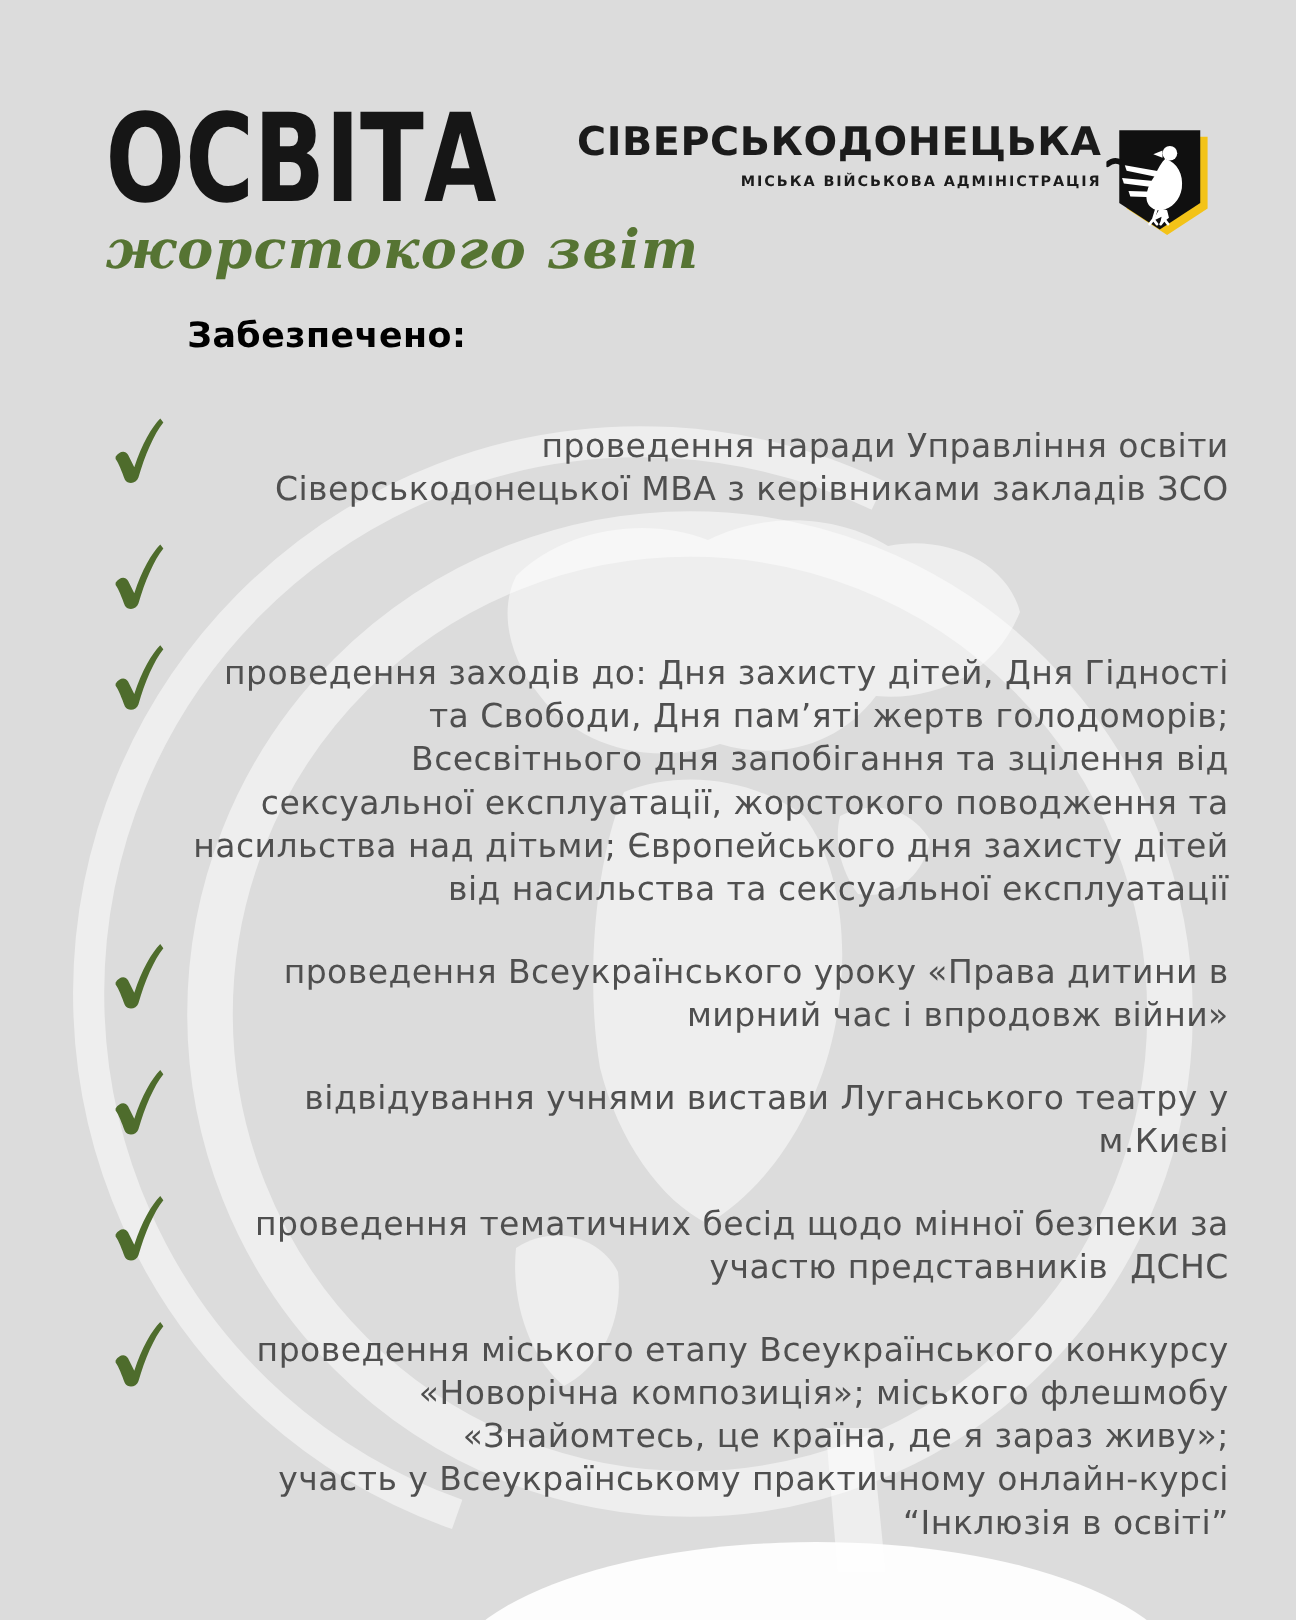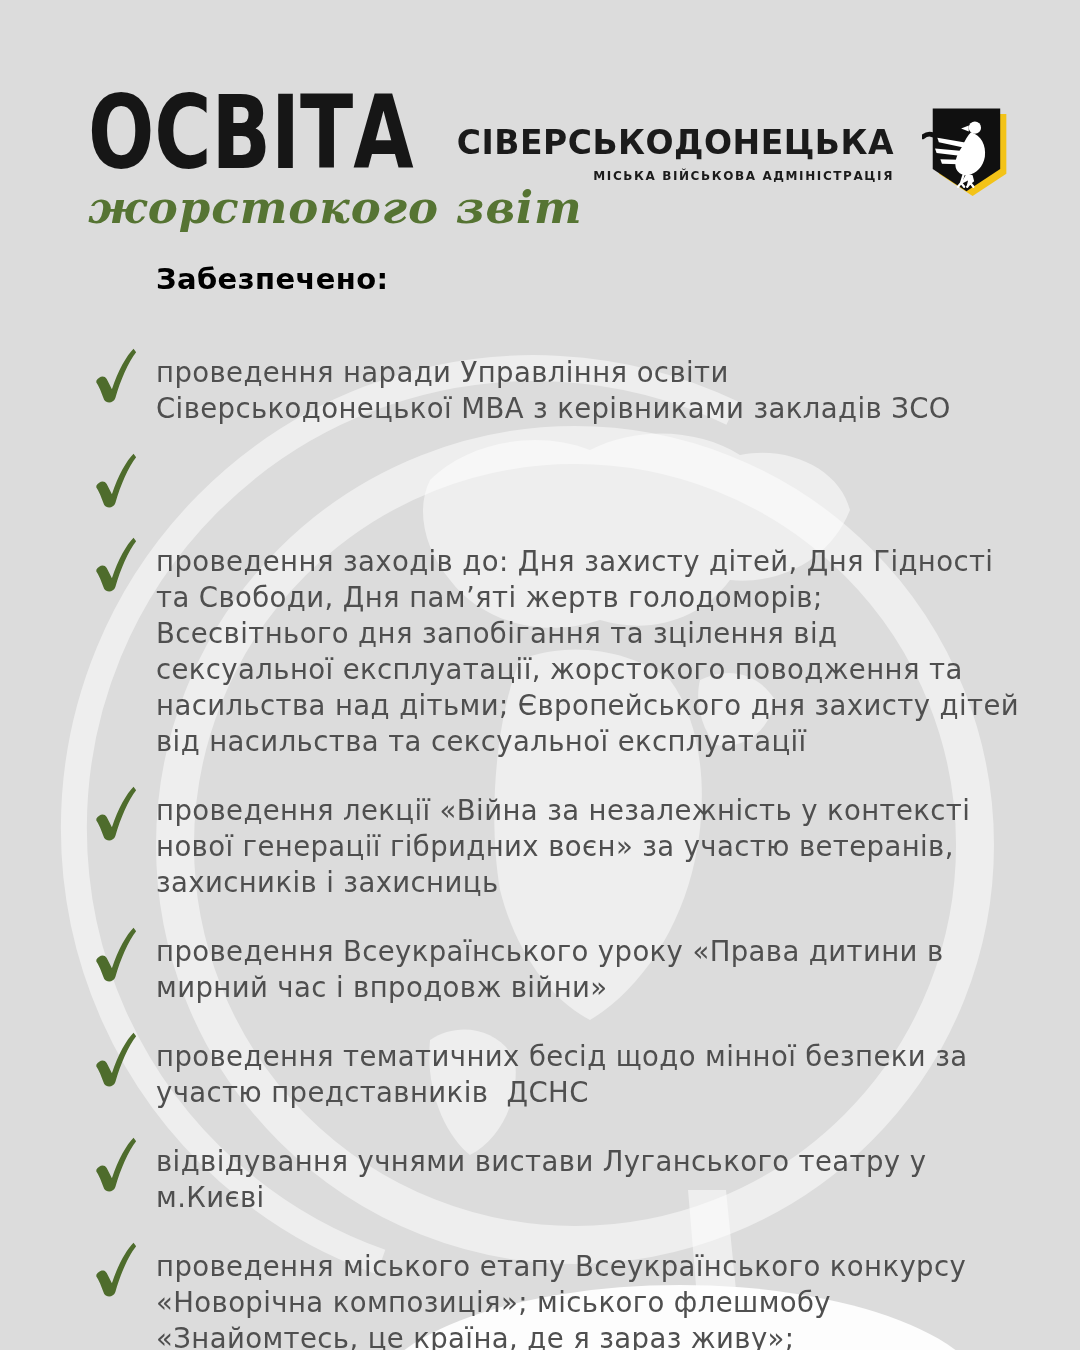--- a/index.html
+++ b/index.html
@@ -16,32 +16,32 @@
   .page-title {
     font-size:100px; font-weight:bold; color:#161616; line-height:.95;
     transform:scale(.78,1.02); transform-origin:left top; white-space:nowrap;
   }
   .page-subtitle {
     font-family:"DejaVu Serif","Liberation Serif",serif; font-style:italic;
     font-size:45px; font-weight:bold; color:#567433; margin-top:2px;
     letter-spacing:1px; white-space:nowrap;
   }
   .org { position:absolute; top:98px; right:66px; z-index:2;
-         display:flex; align-items:center; gap:28px;margin-left:28px; }
+         display:flex; gap:4px;margin-left:28px; }
   .org-text { text-align:right; color:#1b1b1b; }
   .org-name { font-size:33px; font-weight:bold; letter-spacing:.5px; white-space:nowrap; }
   .org-sub  { font-size:12px; font-weight:bold; letter-spacing:1.6px; margin-top:7px; white-space:nowrap; }
   .org-shield { width:92px; height:110px; flex:none; }
   
   .content { position:absolute; top:262px; left:92px; width:932px; z-index:1; }
   .section-heading {
     margin-left:64px; margin-bottom:58px;
     font-size:29px; font-weight:bold; color:#000000; letter-spacing:.4px;
   }
-  .item { display:flex; align-items:flex-start; margin-bottom:33px; }
+  .item { display:flex; align-items:flex-start; margin-bottom:33px;text-align:right; }
   .check-col { width:64px; flex:none; }
   .check-col svg { width:45px; height:59px; margin-top:-8px; display:block; }
   .item-text {
     font-size:27.5px; line-height:36px; color:#4f4f4f;
     letter-spacing:.4px; white-space:pre-wrap;
   }
 </style>
 </head>
 <body>
 
@@ -123,60 +123,52 @@
 
     <div class="item">
       <span class="check-col">
           <svg viewBox="0 0 52 68">
             <path fill="#4e6c2c" d="M5,40 C8,35 14,33 17,38 L23,50 C30,28 40,11 48,3 L51,7 C42,18 33,39 27,60 C25,66 17,67 14,62 C11,54 8,46 5,42 Z"></path>
           </svg>
         </span>
       <span class="item-text">проведення заходів до: Дня захисту дітей, Дня Гідності та Свободи, Дня пам’яті жертв голодоморів; Всесвітнього дня запобігання та зцілення від сексуальної експлуатації, жорстокого поводження та насильства над дітьми; Європейського дня захисту дітей від насильства та сексуальної експлуатації</span>
     </div>
 
+
     <div class="item">
       <span class="check-col">
           <svg viewBox="0 0 52 68">
             <path fill="#4e6c2c" d="M5,40 C8,35 14,33 17,38 L23,50 C30,28 40,11 48,3 L51,7 C42,18 33,39 27,60 C25,66 17,67 14,62 C11,54 8,46 5,42 Z"></path>
           </svg>
         </span>
-      <span class="item-text">проведення лекції «Війна за незалежність у контексті нової генерації гібридних воєн» за участю ветеранів, захисників і захисниць</span>
+      <span class="item-text">проведення Всеукраїнського уроку «Права дитини в мирний час і впродовж війни»</span>
     </div>
 
     <div class="item">
       <span class="check-col">
           <svg viewBox="0 0 52 68">
             <path fill="#4e6c2c" d="M5,40 C8,35 14,33 17,38 L23,50 C30,28 40,11 48,3 L51,7 C42,18 33,39 27,60 C25,66 17,67 14,62 C11,54 8,46 5,42 Z"></path>
           </svg>
         </span>
-      <span class="item-text">проведення Всеукраїнського уроку «Права дитини в мирний час і впродовж війни»</span>
+      <span class="item-text">відвідування учнями вистави Луганського театру у м.Києві</span>
     </div>
 
     <div class="item">
       <span class="check-col">
           <svg viewBox="0 0 52 68">
             <path fill="#4e6c2c" d="M5,40 C8,35 14,33 17,38 L23,50 C30,28 40,11 48,3 L51,7 C42,18 33,39 27,60 C25,66 17,67 14,62 C11,54 8,46 5,42 Z"></path>
           </svg>
         </span>
       <span class="item-text">проведення тематичних бесід щодо мінної безпеки за участю представників  ДСНС</span>
     </div>
 
     <div class="item">
       <span class="check-col">
           <svg viewBox="0 0 52 68">
             <path fill="#4e6c2c" d="M5,40 C8,35 14,33 17,38 L23,50 C30,28 40,11 48,3 L51,7 C42,18 33,39 27,60 C25,66 17,67 14,62 C11,54 8,46 5,42 Z"></path>
           </svg>
         </span>
-      <span class="item-text">відвідування учнями вистави Луганського театру у м.Києві</span>
-    </div>
-
-    <div class="item">
-      <span class="check-col">
-          <svg viewBox="0 0 52 68">
-            <path fill="#4e6c2c" d="M5,40 C8,35 14,33 17,38 L23,50 C30,28 40,11 48,3 L51,7 C42,18 33,39 27,60 C25,66 17,67 14,62 C11,54 8,46 5,42 Z"></path>
-          </svg>
-        </span>
       <span class="item-text">проведення міського етапу Всеукраїнського конкурсу «Новорічна композиція»; міського флешмобу «Знайомтесь, це країна, де я зараз живу»;
 участь у Всеукраїнському практичному онлайн-курсі “Інклюзія в освіті”</span>
     </div>
   </div>
 
 </div>
 
 </body></html>

